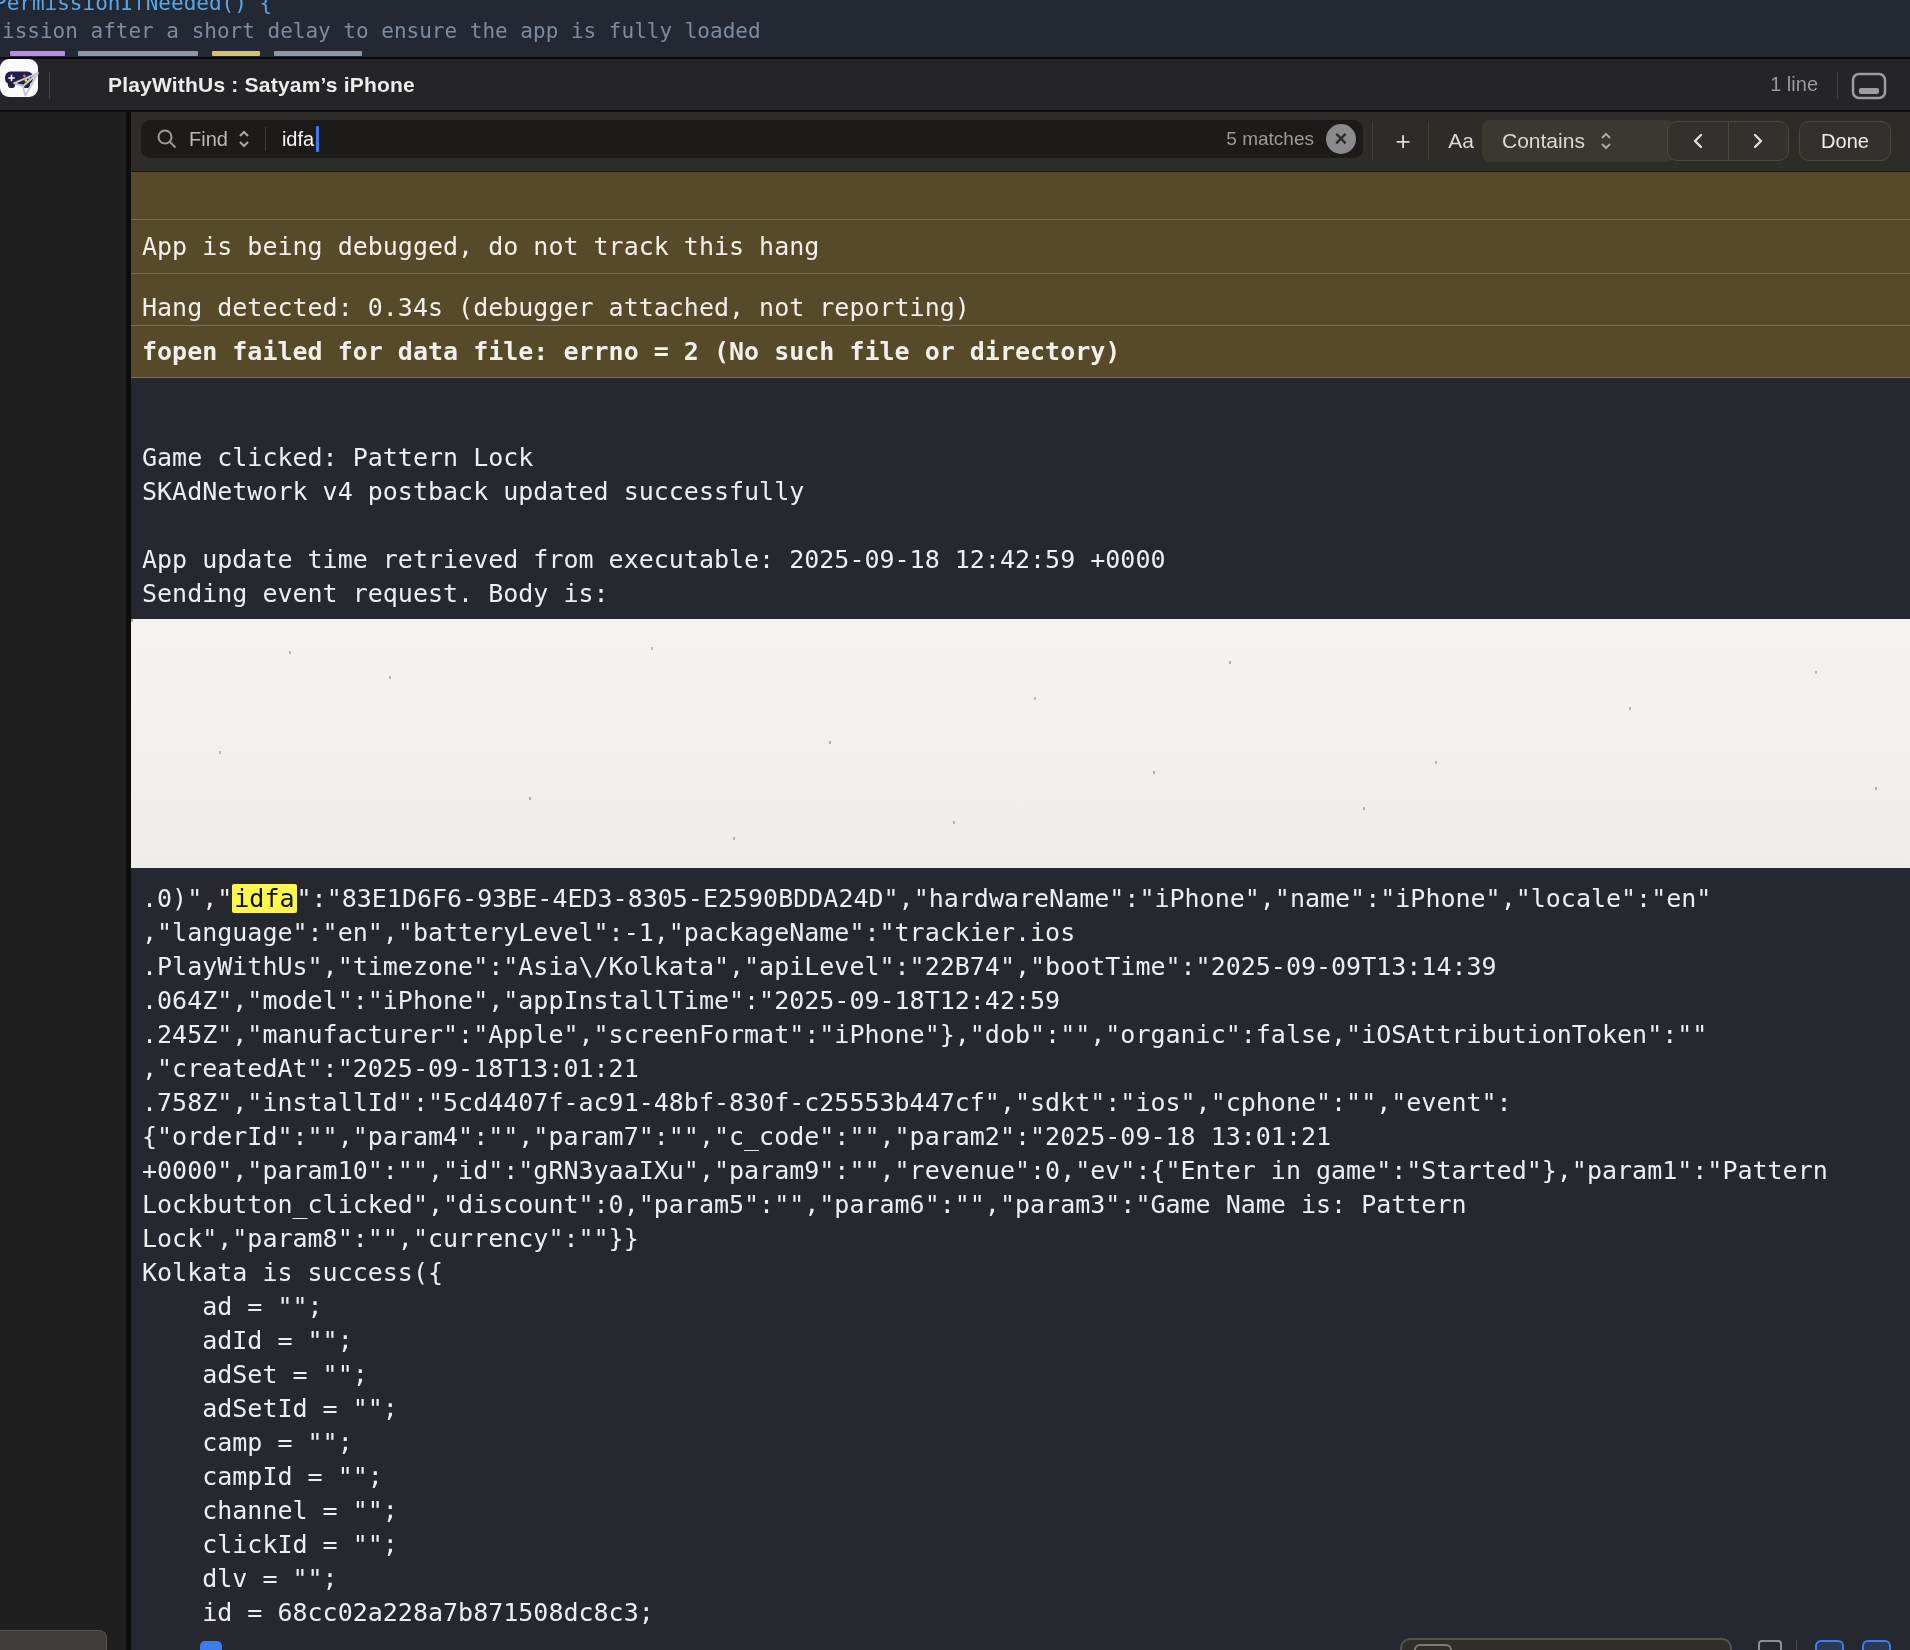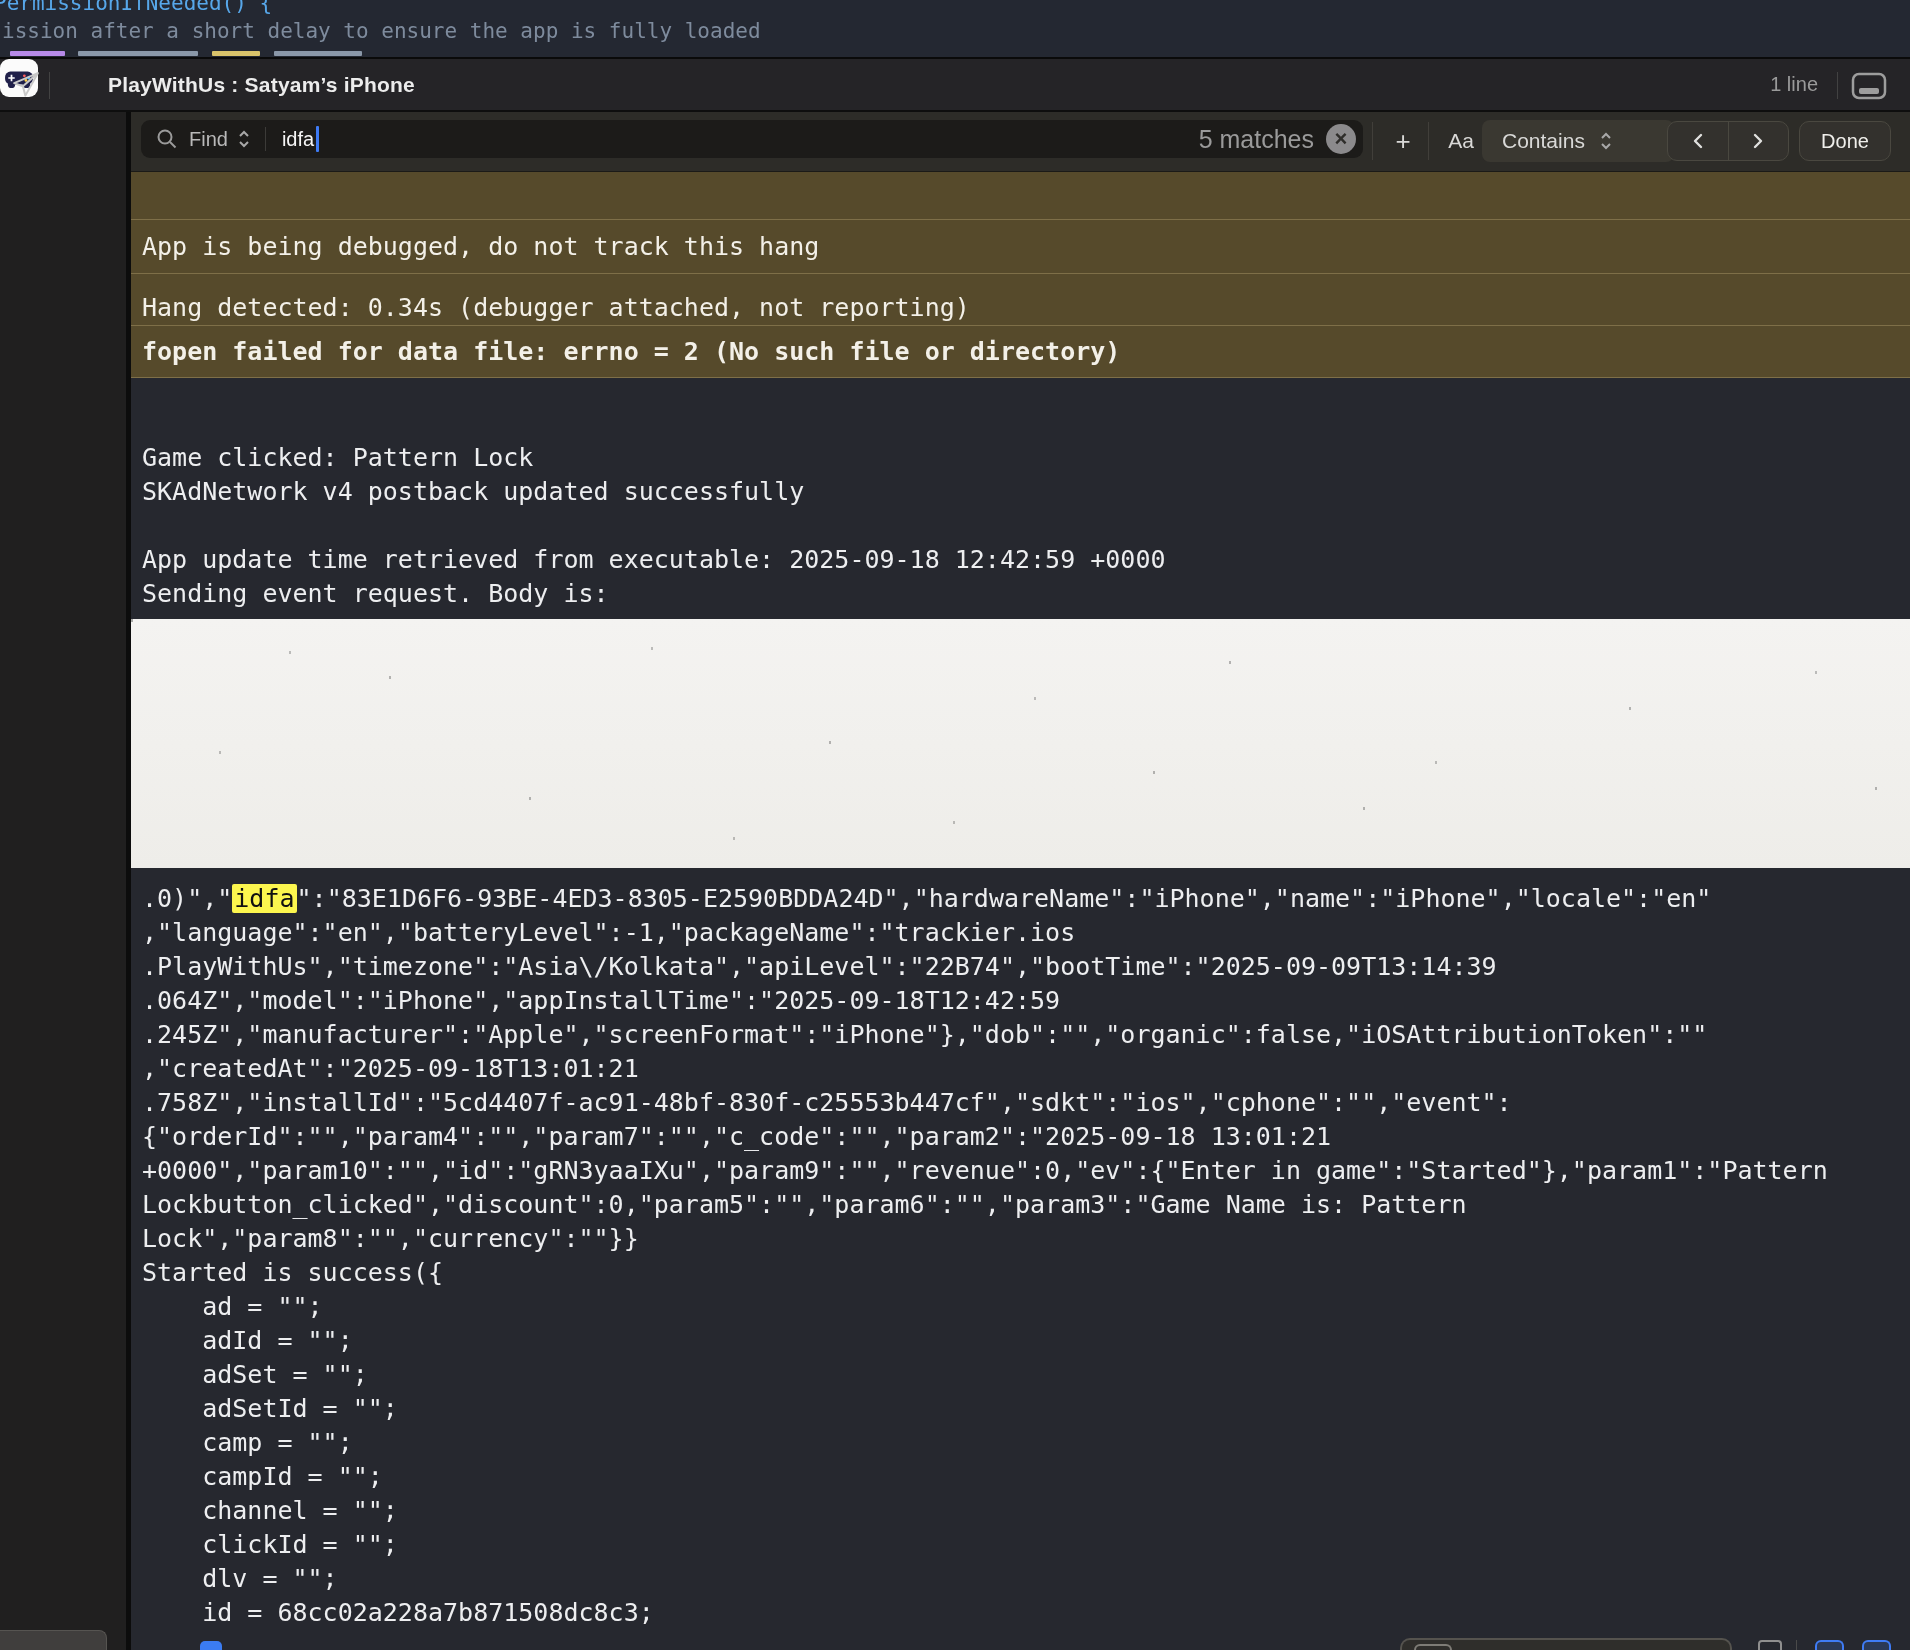--- a/index.html
+++ b/index.html
@@ -30,21 +30,21 @@
 
   
   .findbar{position:absolute;left:131px;top:112px;width:1779px;height:60px;background:#2d2c28;
            border-bottom:1px solid #1b1a17;box-sizing:border-box;}
   .find-field{position:absolute;left:10px;top:8px;width:1222px;height:38px;background:#1c1b19;
               border-radius:9px;display:flex;align-items:center;}
   .find-label{color:#b9b9b9;font-size:20px;margin-left:10px;}
   .vsep{width:1px;height:24px;background:#3c3b38;}
   .query{color:#f5f5f5;font-size:20px;margin-left:16px;white-space:pre;}
   .caret{width:3px;height:26px;background:#3e7bf5;border-radius:1px;margin-left:2px;}
-  .matches{color:#9a9a9a;font-size:25px;margin-left:auto;}
+  .matches{color:#9a9a9a;font-size:19px;margin-left:auto;}
   .clear-btn{width:30px;height:30px;border-radius:50%;background:#8b8a8c;color:#2e2d2a;
              font-size:22px;font-weight:bold;display:flex;align-items:center;justify-content:center;
              margin-left:12px;margin-right:7px;line-height:1;}
   .bar-sep{position:absolute;top:10px;width:1px;height:38px;background:#413f3a;}
   .flat-btn{position:absolute;top:8px;height:42px;display:flex;align-items:center;justify-content:center;
             color:#d9d9d7;font-size:21px;}
   .boxed{background:#3a3831;border-radius:8px;}
   .pill{position:absolute;top:9px;height:40px;background:#33312d;border:1px solid #4a4840;
         border-radius:10px;box-sizing:border-box;display:flex;align-items:center;justify-content:center;}
   .done-label{color:#f0efeb;font-size:20px;}
@@ -201,21 +201,21 @@
   <div class="mono-line" style="top:950px;">.PlayWithUs","timezone":"Asia\/Kolkata","apiLevel":"22B74","bootTime":"2025-09-09T13:14:39</div>
   <div class="mono-line" style="top:984px;">.064Z","model":"iPhone","appInstallTime":"2025-09-18T12:42:59</div>
   <div class="mono-line" style="top:1018px;">.245Z","manufacturer":"Apple","screenFormat":"iPhone"},"dob":"","organic":false,"iOSAttributionToken":""</div>
   <div class="mono-line" style="top:1052px;">,"createdAt":"2025-09-18T13:01:21</div>
   <div class="mono-line" style="top:1086px;">.758Z","installId":"5cd4407f-ac91-48bf-830f-c25553b447cf","sdkt":"ios","cphone":"","event":</div>
   <div class="mono-line" style="top:1120px;">{"orderId":"","param4":"","param7":"","c_code":"","param2":"2025-09-18 13:01:21</div>
   <div class="mono-line" style="top:1154px;">+0000","param10":"","id":"gRN3yaaIXu","param9":"","revenue":0,"ev":{"Enter in game":"Started"},"param1":"Pattern</div>
   <div class="mono-line" style="top:1188px;">Lockbutton_clicked","discount":0,"param5":"","param6":"","param3":"Game Name is: Pattern</div>
   <div class="mono-line" style="top:1222px;">Lock","param8":"","currency":""}}</div>
 
-  <div class="mono-line" style="top:1256px;">Started is success({</div>
+  <div class="mono-line" style="top:1256px;">Kolkata is success({</div>
   <div class="mono-line" style="top:1290px;">    ad = "";</div>
   <div class="mono-line" style="top:1324px;">    adId = "";</div>
   <div class="mono-line" style="top:1358px;">    adSet = "";</div>
   <div class="mono-line" style="top:1392px;">    adSetId = "";</div>
   <div class="mono-line" style="top:1426px;">    camp = "";</div>
   <div class="mono-line" style="top:1460px;">    campId = "";</div>
   <div class="mono-line" style="top:1494px;">    channel = "";</div>
   <div class="mono-line" style="top:1528px;">    clickId = "";</div>
   <div class="mono-line" style="top:1562px;">    dlv = "";</div>
   <div class="mono-line" style="top:1596px;">    id = 68cc02a228a7b871508dc8c3;</div>

